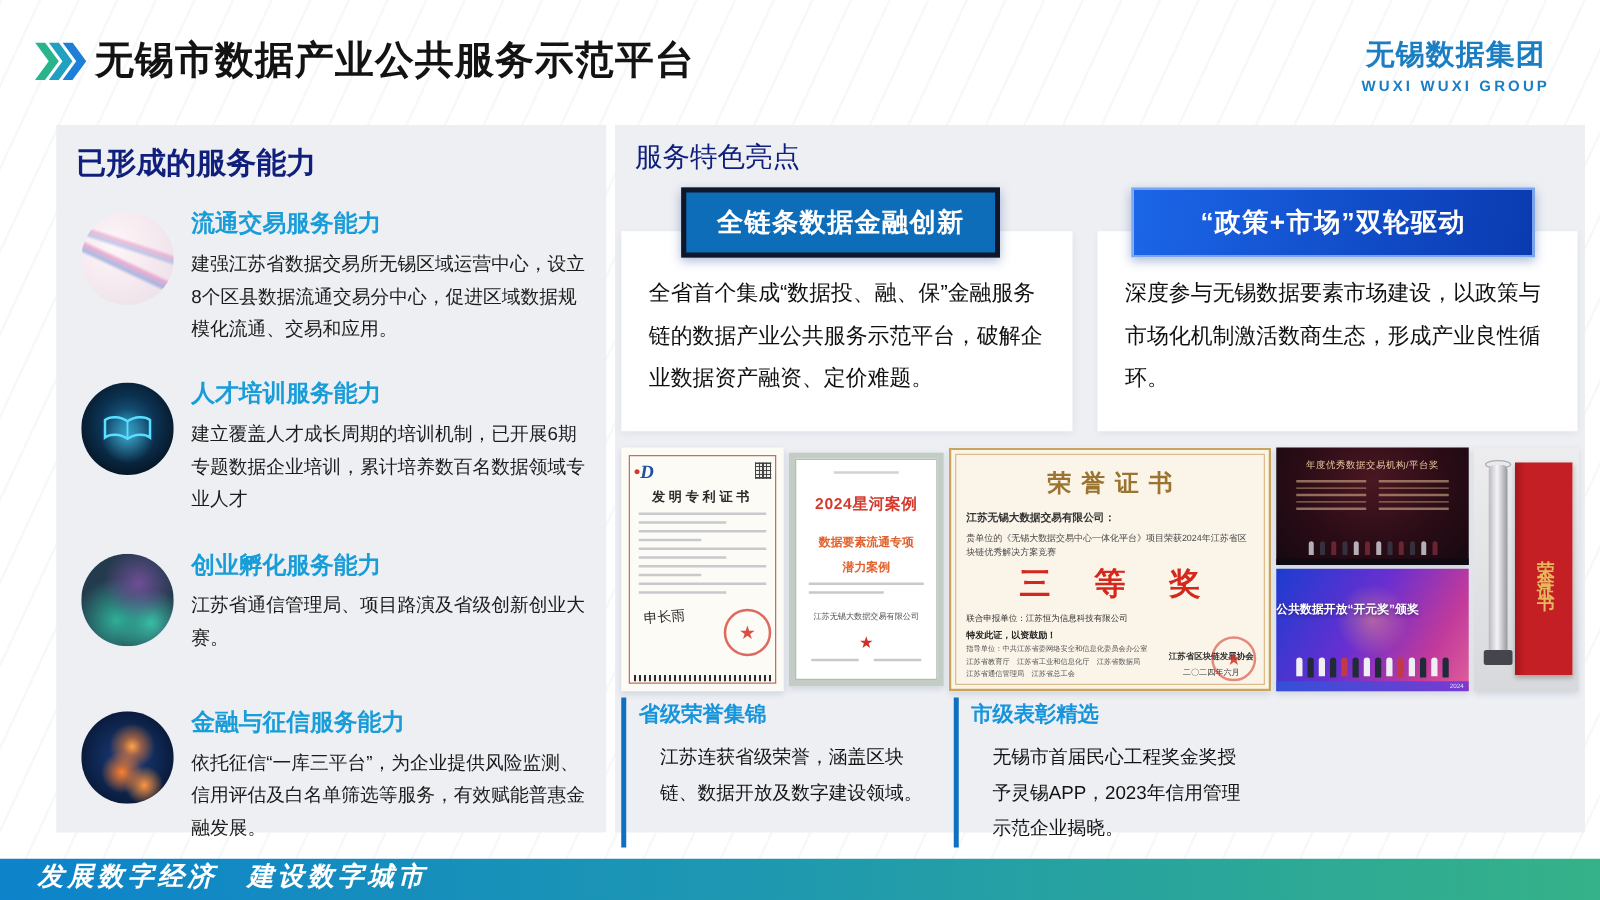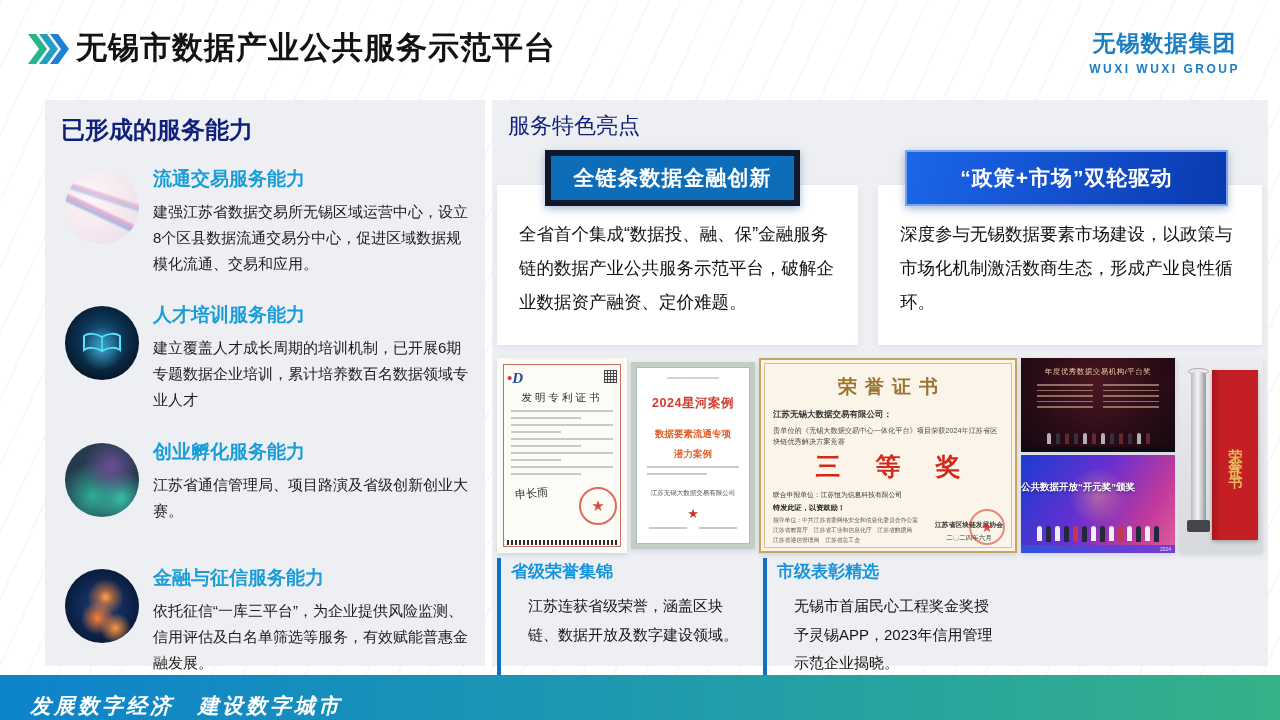--- a/index.html
+++ b/index.html
@@ -45,36 +45,36 @@
   
   .rpanel{position:absolute;left:492px;top:100px;width:776px;height:566px;background:#edeff3}
   .rpanel-title{position:absolute;left:16px;top:11px;font-size:22px;font-weight:400;color:#101f7c}
 
   .fcard{position:absolute;background:#ffffff;box-shadow:0 2px 6px rgba(40,60,110,.08)}
   .fcard1{left:5px;top:85px;width:361px;height:160px}
   .fcard2{left:386px;top:85px;width:384px;height:160px}
   .fcard-txt{padding:32px 16px 0 22px;font-size:17.5px;line-height:1.95;color:#101010}
   .fbadge{position:absolute;height:56px;display:flex;align-items:center;justify-content:center;
     color:#fff;font-size:21px;font-weight:800;letter-spacing:1px;box-shadow:0 3px 8px rgba(20,60,140,.35)}
-  .fbadge1{left:53px;top:50px;width:255px;background:#0d6db8;border:6px solid #0f172a}
+  .fbadge1{left:53px;top:50px;width:255px;background:#0d6db8;border:4px solid #0f172a}
   .fbadge2{left:413px;top:50px;width:323px;background:linear-gradient(100deg,#1b66e8 0%,#0a3ab0 100%);border:2px solid #7aa4ef}
 
   
   .certs{position:absolute;left:5px;top:258px;width:766px;height:195px;display:flex;gap:4px}
   .cert-shadow{box-shadow:0 2px 5px rgba(40,60,110,.15)}
 
   .patent{width:130px;height:195px;background:#fcfbf6;position:relative;padding:12px 10px 8px 10px}
   .patent::before{content:"";position:absolute;inset:6px;border:1px solid #c4705e;pointer-events:none}
   .pt-head{display:flex;justify-content:space-between;align-items:flex-start}
   .pt-logo{font-size:15px;font-weight:800;font-style:italic;color:#1f4fa0;font-family:"Liberation Serif",serif}
   .pt-logo i{color:#d4392c;font-style:normal}
   .pt-qr{width:13px;height:13px;background-image:
      repeating-linear-gradient(0deg,#444 0 1px,transparent 1px 3px),
      repeating-linear-gradient(90deg,#444 0 1px,#eee 1px 3px)}
-  .pt-title{text-align:center;font-size:10.5px;font-weight:400;letter-spacing:3px;color:#2b2b2b;margin-top:4px}
+  .pt-title{text-align:center;font-size:10.5px;font-weight:700;letter-spacing:3px;color:#2b2b2b;margin-top:4px}
   .tl{height:2px;background:#c7c9cd;margin:5px 4px 0 4px}
   .tl.s{margin-right:36px}.tl.xs{margin-right:56px}
   .pt-sign{font-family:"DejaVu Serif",serif;font-size:11px;color:#2a2a2a;transform:rotate(-5deg);margin:8px 0 0 8px}
   .seal{position:absolute;border-radius:50%;border:2px solid rgba(211,48,36,.72);color:rgba(211,48,36,.85);
     display:flex;align-items:center;justify-content:center}
   .pt-seal{right:10px;bottom:28px;width:38px;height:38px;font-size:15px}
   .pt-bar{position:absolute;left:10px;right:10px;bottom:8px;height:5px;
     background:repeating-linear-gradient(90deg,#2a2a2a 0 2px,#f5f5f5 2px 4px)}
 
   .xinghe{width:124px;height:187px;margin-top:4px;background:#fff;border:5px solid #c3cdc5;
@@ -134,22 +134,22 @@
     font-family:"Liberation Serif",serif}
 
   
   .caps{position:absolute;left:5px;top:458px;width:766px;display:flex;gap:9px}
   .cap{border-left:4px solid #1070c0;padding:2px 4px 0 10px}
   .cap1{width:250px}.cap2{width:257px}.cap3{width:240px}
   .cap-tt{font-size:17px;font-weight:800;color:#1694dc}
   .cap-ds{font-size:15px;line-height:1.9;color:#141414;padding-left:17px;margin-top:9px}
 
   
-  .footer{position:absolute;left:0;bottom:0;width:1280px;height:45px;
-    background:linear-gradient(90deg,#0d83cb 0%,#1d97b2 45%,#35b288 100%);display:flex;align-items:flex-end}
+  .footer{position:absolute;left:0;bottom:0;width:1280px;height:33px;
+    background:linear-gradient(90deg,#0d83cb 0%,#1d97b2 45%,#35b288 100%);display:flex;align-items:flex-start}
   .slogan{margin-left:30px;color:#ffffff;font-size:21px;letter-spacing:3px;font-weight:600;font-style:italic;
     font-family:"DejaVu Serif",serif}
 </style>
 </head>
 <body>
 
 <div class="stripes"></div>
 
 <div class="header">
   <svg class="chev" width="42" height="30" viewBox="0 0 42 30">

